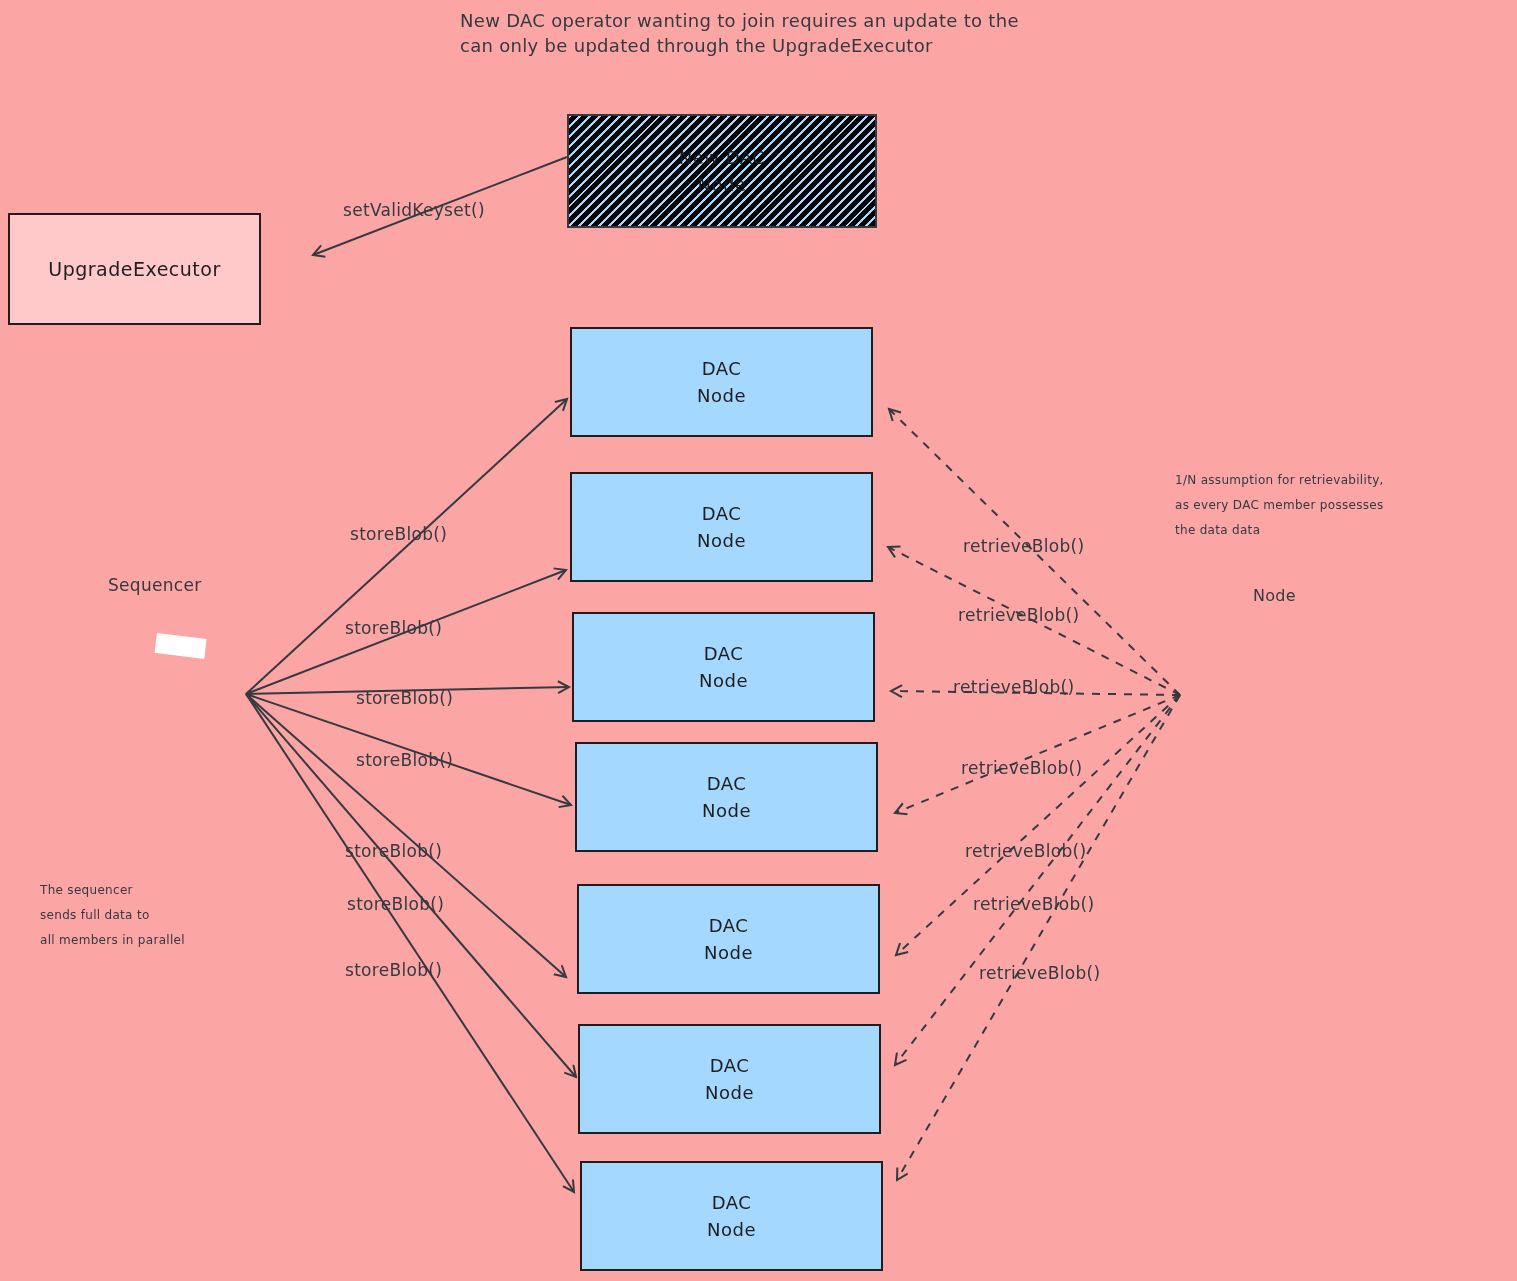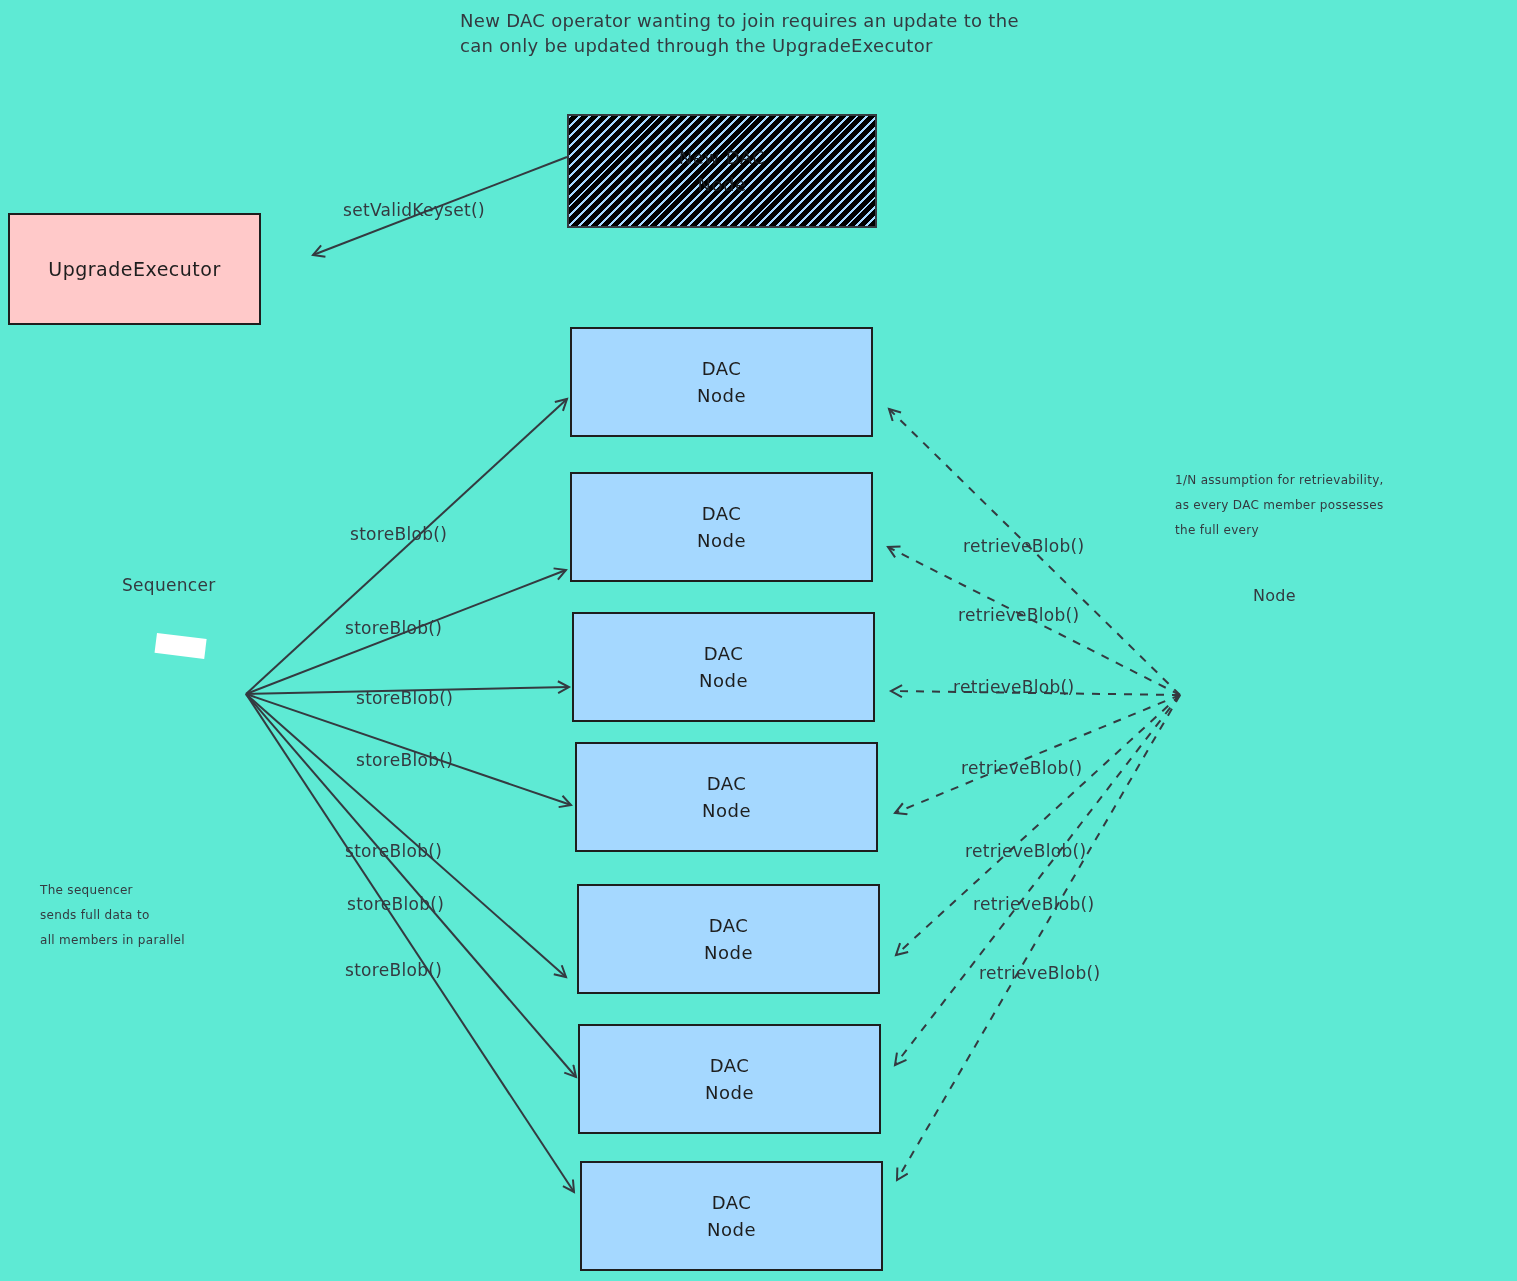--- a/index.html
+++ b/index.html
@@ -1,17 +1,17 @@
 <!DOCTYPE html>
 <html><head>
 <meta charset="utf-8">
 <style>
   html,body{margin:0;padding:0;background:#000;}
   #stage{
-    position:relative;width:1517px;height:1281px;background:#5eead4;
+    position:relative;width:1517px;height:1281px;background:#fca5a5;
     font-family:"DejaVu Sans",sans-serif;overflow:hidden;
   }
   #arrows-layer{position:absolute;left:0;top:0;width:1517px;height:1281px;}
   .box{
     position:absolute;border:2px solid #1e1e1e;border-radius:0;
     display:flex;align-items:center;justify-content:center;text-align:center;
     box-sizing:border-box;
   }
   .blue{background:#a5d8ff;}
   .pink{background:#ffc9c9;}
@@ -77,33 +77,33 @@
       <div>Node</div>
     </div>
   </div>
 
   <div class="box pink" style="left:8px;top:213px;width:253px;height:112px;">
     <div class="exec-label">UpgradeExecutor</div>
   </div>
 
   <div class="annot" style="left:343px;top:200px;">setValidKeyset()</div>
 
-  <div class="annot" style="left:122px;top:575px;">Sequencer</div>
+  <div class="annot" style="left:108px;top:575px;">Sequencer</div>
   <div id="sequencer-icon"></div>
 
   <div class="note" id="note-sequencer-parallel" style="left:40px;top:878px;">
     <div>The sequencer</div>
     <div>sends full data to</div>
     <div>all members in parallel</div>
   </div>
 
   <div class="note" id="note-retrievability" style="left:1175px;top:468px;">
     <div>1/N assumption for retrievability,</div>
     <div>as every DAC member possesses</div>
-    <div>the full every</div>
+    <div>the data data</div>
   </div>
   <div class="annot" style="left:1253px;top:586px;font-size:16px;">Node</div>
 
 <div class="box blue" style="left: 570px; top: 327px; width: 303px; height: 110px;">
       <div class="box-label">
         <div>DAC</div>
         <div>Node</div>
       </div>
     </div>
     <div class="annot" style="left: 350px; top: 524px;">storeBlob()</div>

